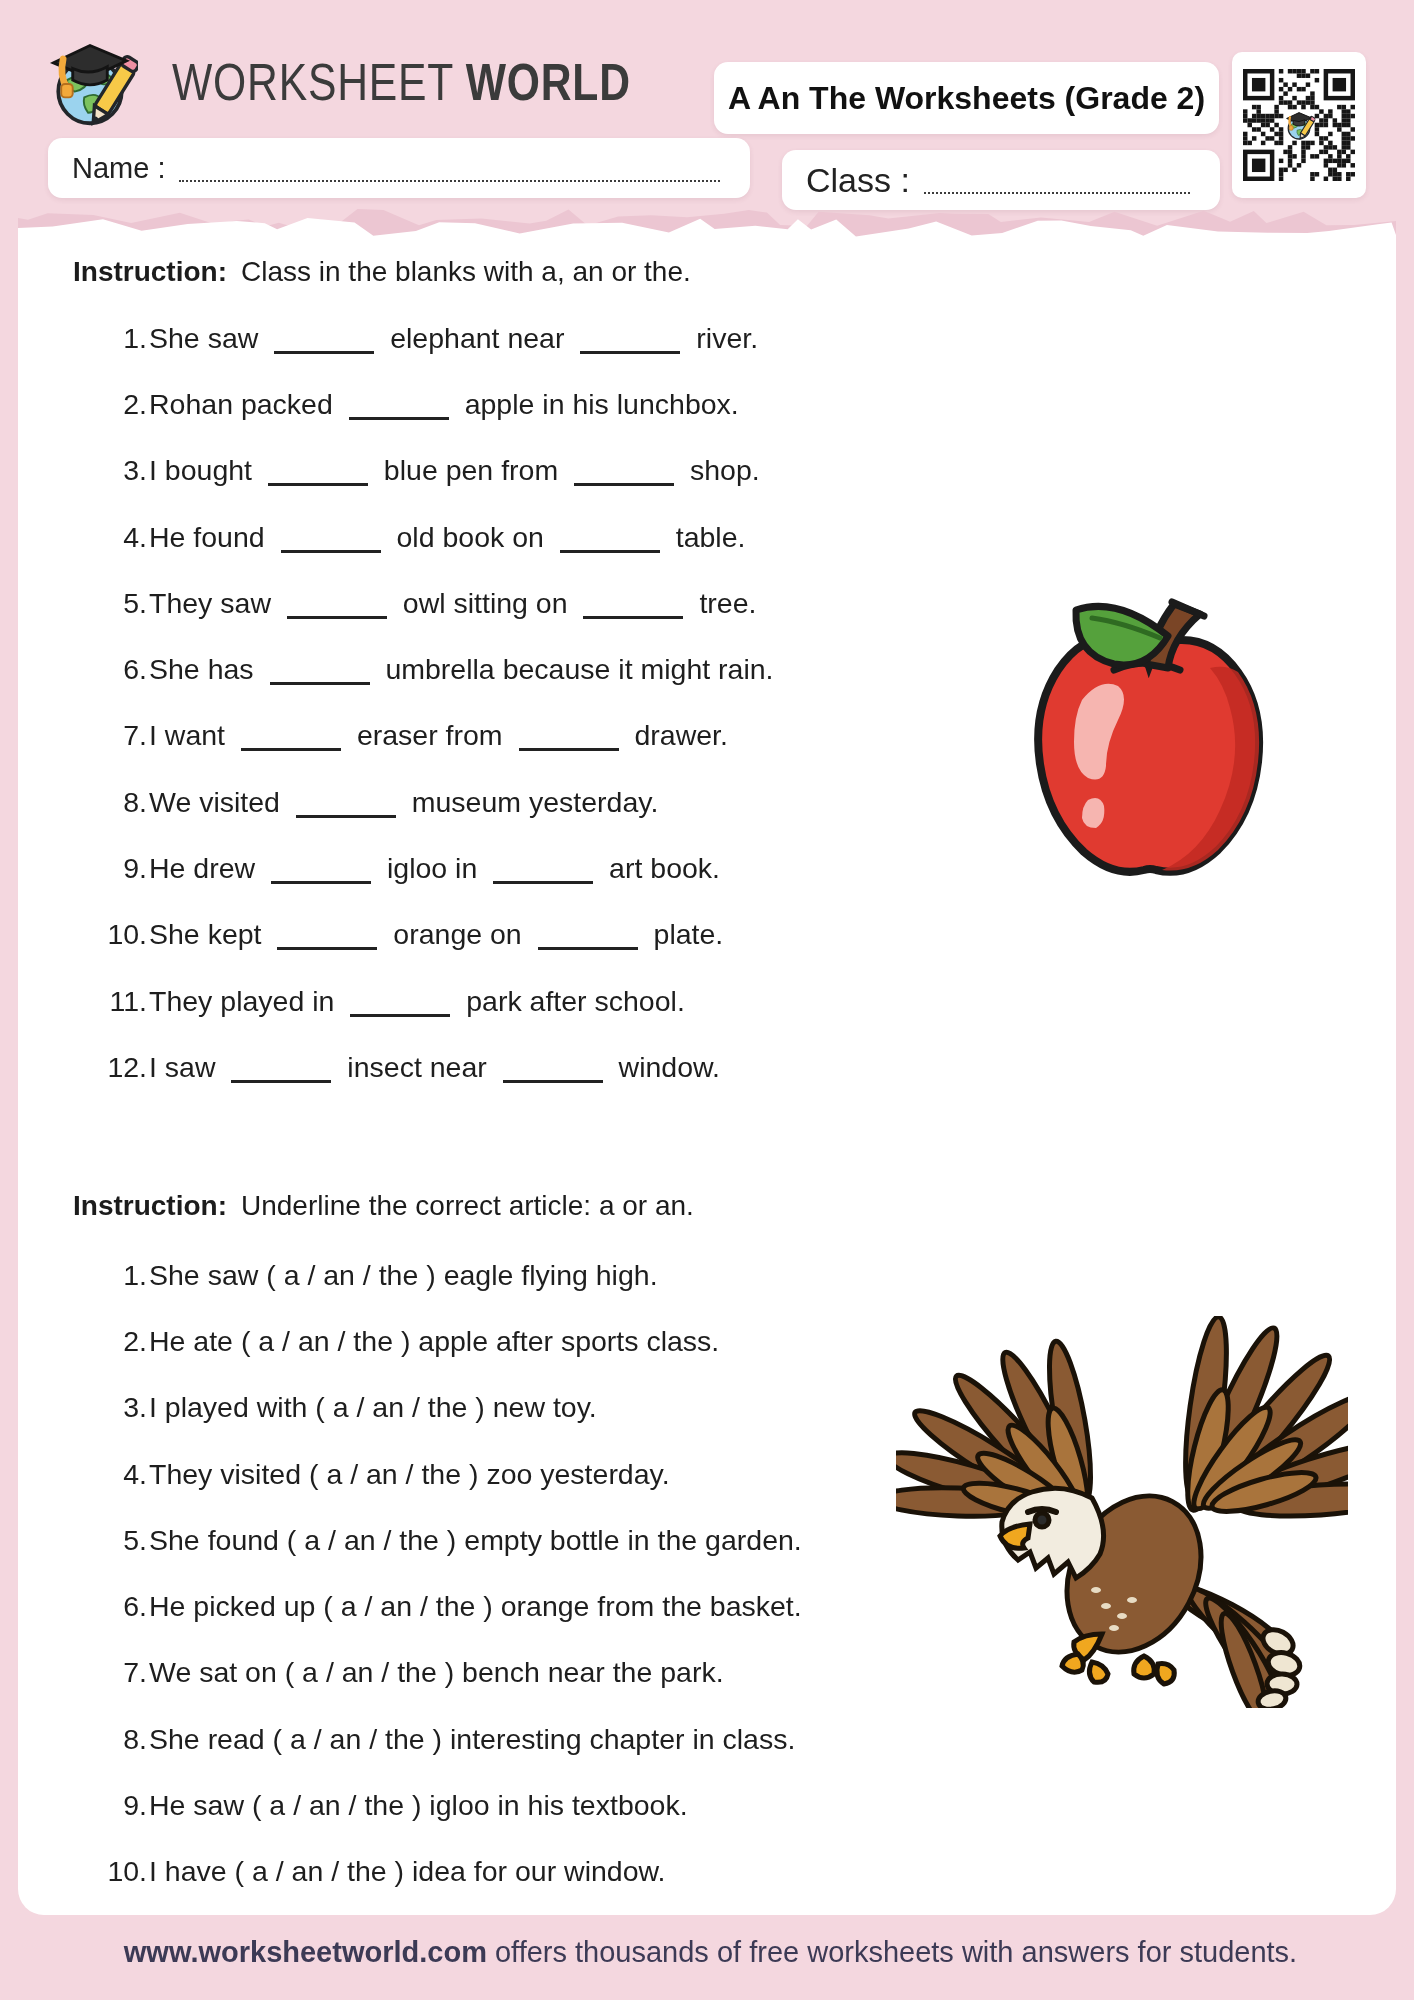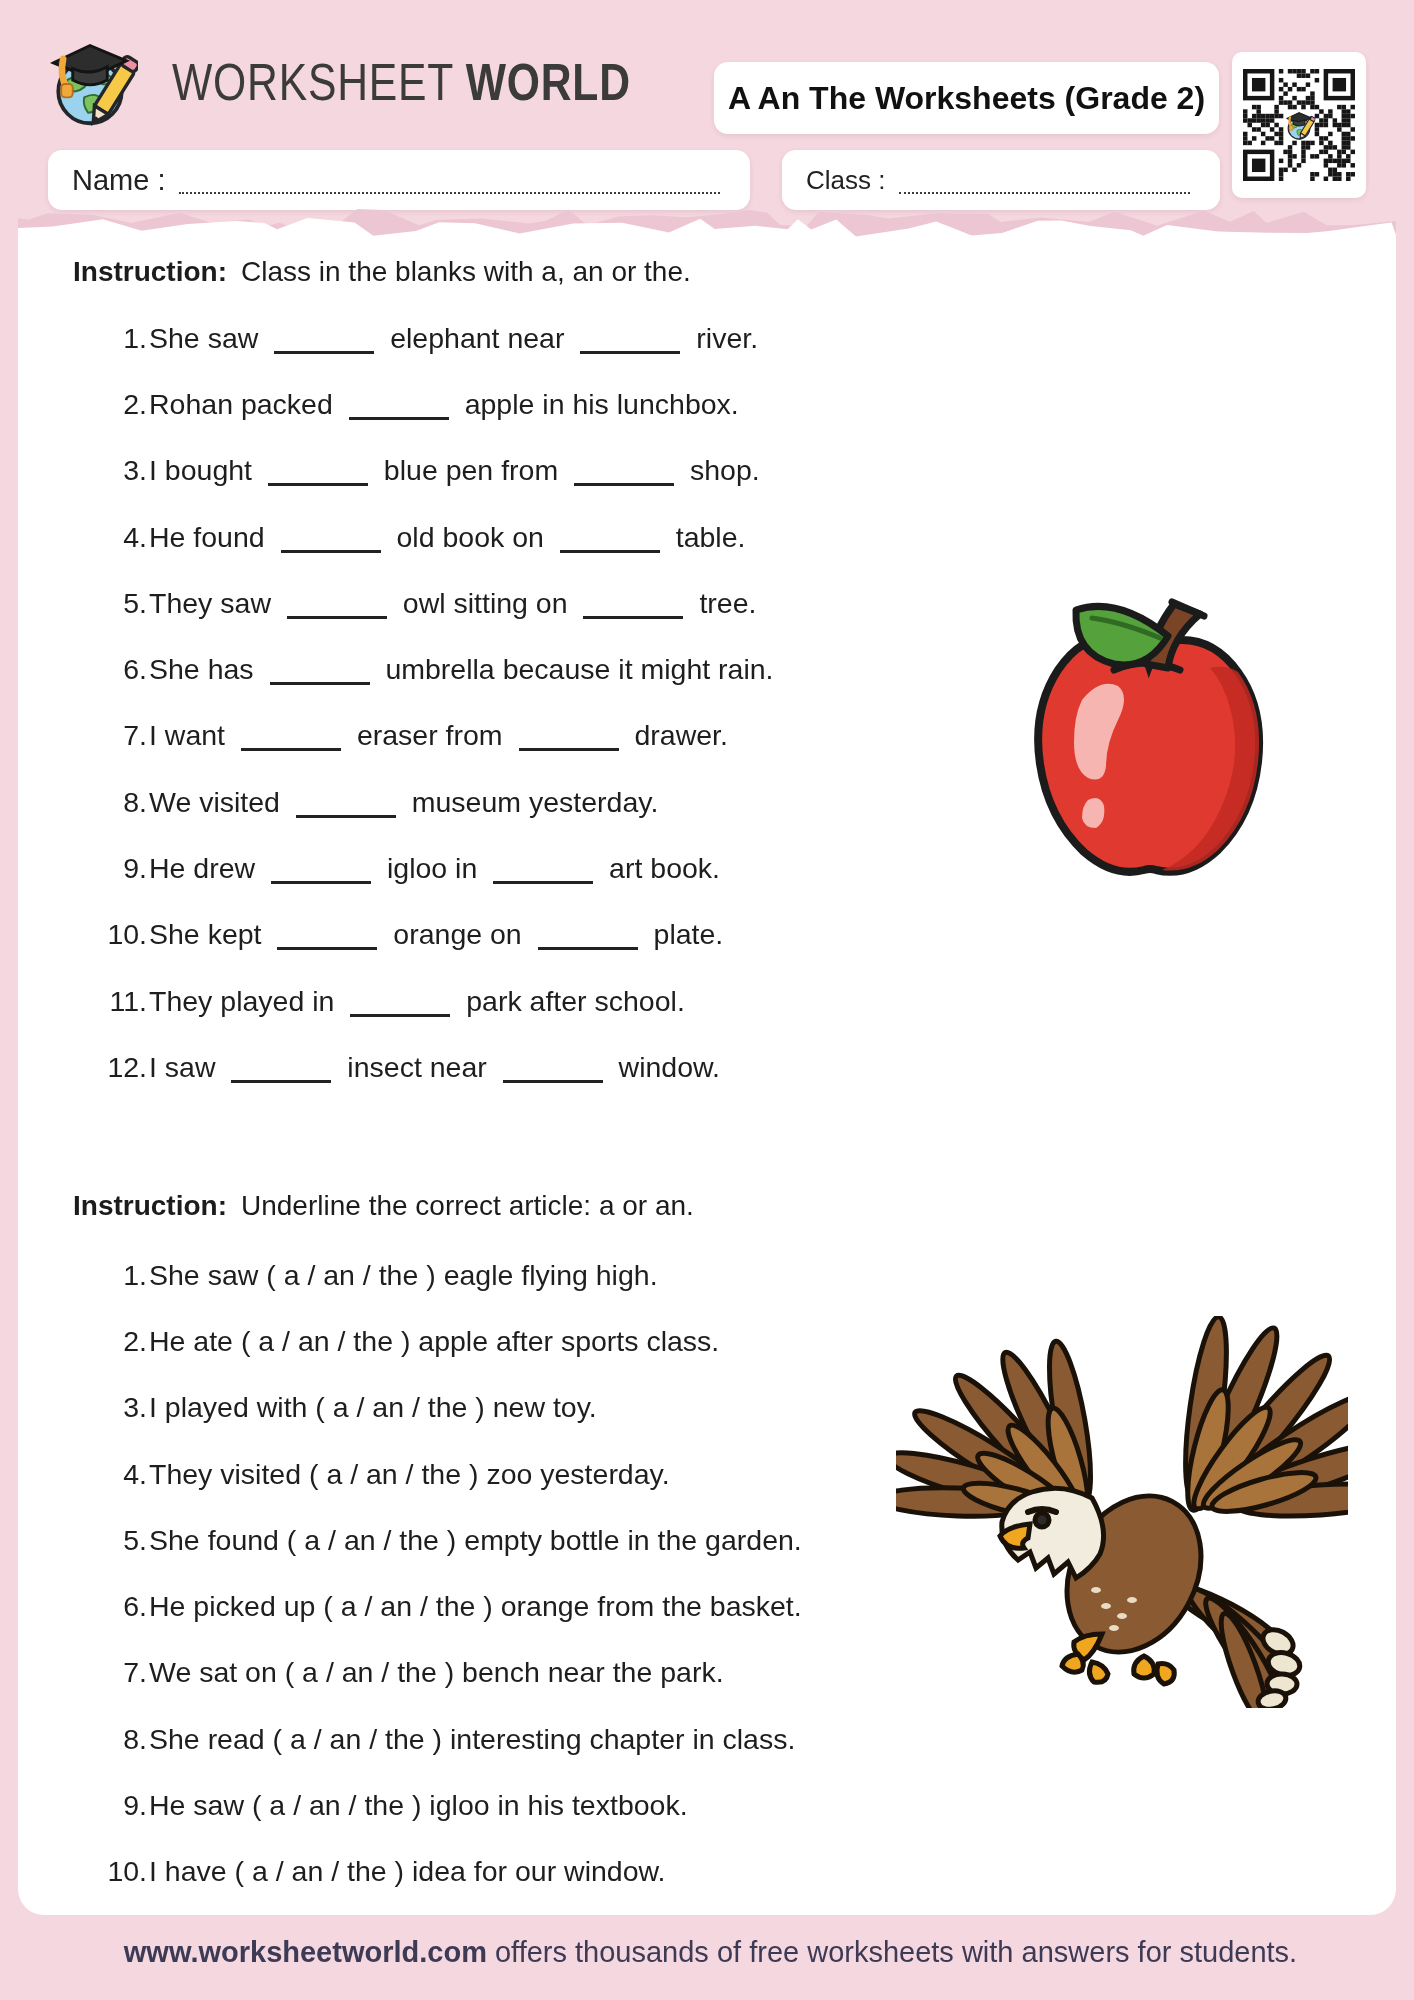--- a/index.html
+++ b/index.html
@@ -12,22 +12,22 @@
          font-size:52px;color:#3b3b3b;letter-spacing:1px;
          transform:scaleX(.82);transform-origin:left center;white-space:nowrap;}
   .brand .w1{font-weight:400;}
   .brand .w2{font-weight:700;}
 
   .pill{position:absolute;background:#fff;border-radius:14px;
         box-shadow:0 2px 5px rgba(120,60,80,.10);}
   .title-pill{left:714px;top:62px;width:505px;height:72px;
               display:flex;align-items:center;justify-content:center;
               font-size:32px;font-weight:700;color:#111;}
-  .name-pill{left:48px;top:150px;width:702px;height:60px;display:flex;align-items:center;padding:14px 24px;box-sizing:border-box;font-size:29px;color:#222;}
-  .class-pill{left:782px;top:150px;width:438px;height:60px;display:flex;align-items:center;padding:16px 24px;box-sizing:border-box;font-size:26px;color:#222;}
+  .name-pill{left:48px;top:138px;width:702px;height:60px;display:flex;align-items:center;padding:14px 24px;box-sizing:border-box;font-size:29px;color:#222;}
+  .class-pill{left:782px;top:150px;width:438px;height:60px;display:flex;align-items:center;padding:16px 24px;box-sizing:border-box;font-size:34px;color:#222;}
   .dotline{flex:1;border-bottom:2.5px dotted #3c3c3c;height:0;margin:26px 6px 0 14px;}
 
   .qr-card{position:absolute;left:1232px;top:52px;width:134px;height:146px;
            background:#fff;border-radius:10px;display:flex;align-items:center;justify-content:center;
            box-shadow:0 2px 5px rgba(120,60,80,.10);}
 
   
   .panel{position:absolute;left:18px;top:244px;width:1378px;height:1671px;
          background:#fff;border-radius:0 0 26px 26px;}
   .torn{position:absolute;left:18px;top:206px;width:1378px;height:40px;}

